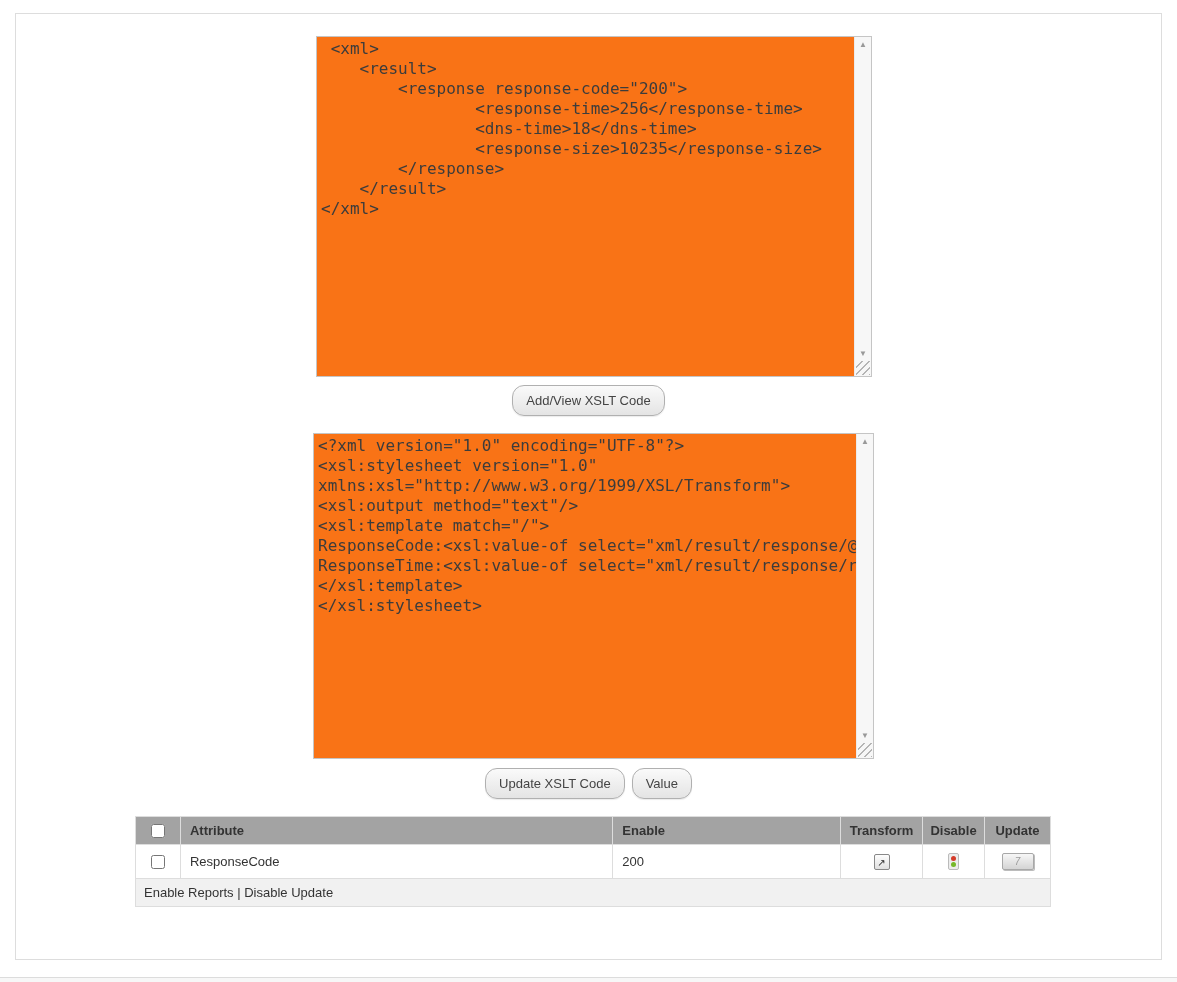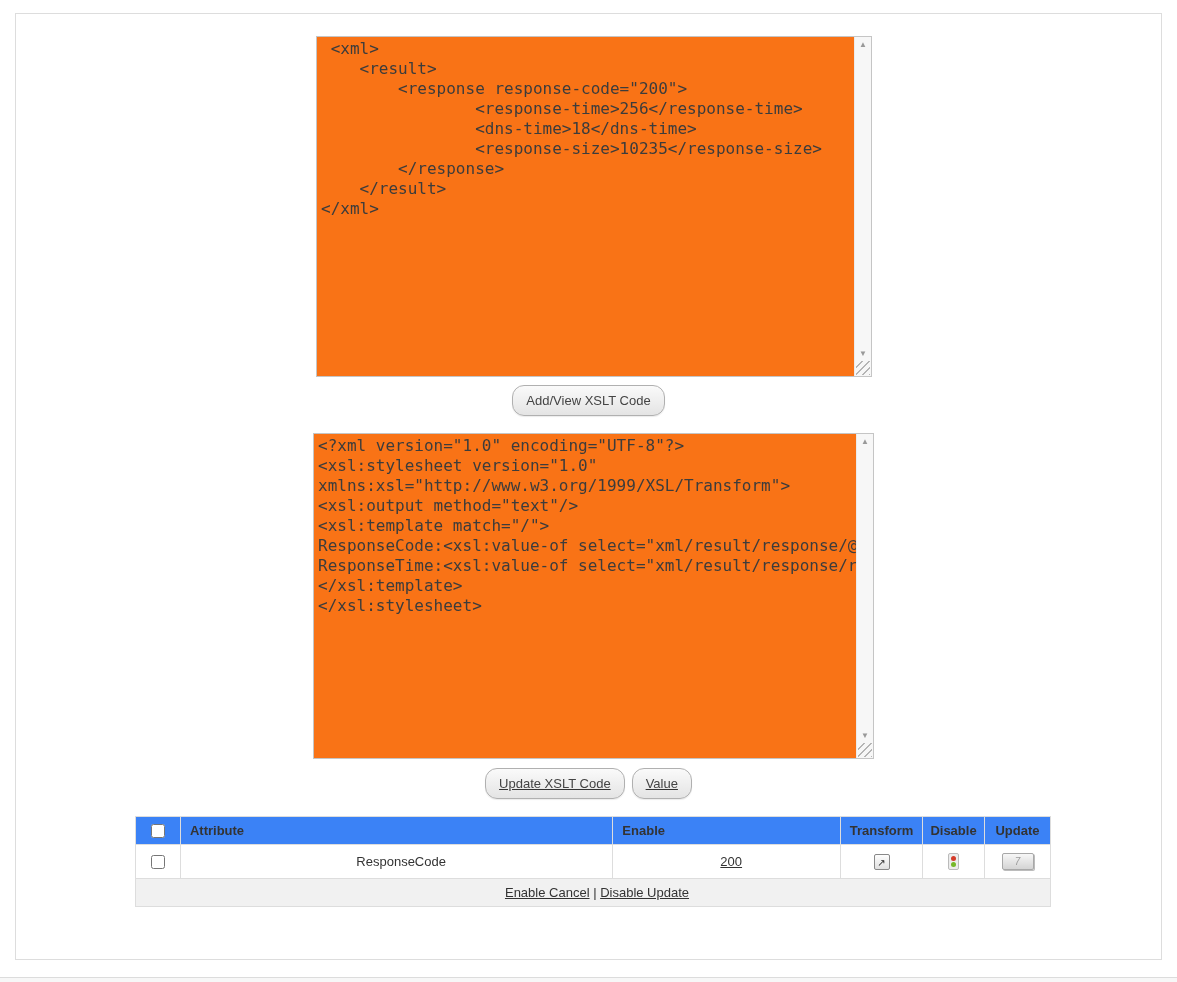--- a/index.html
+++ b/index.html
@@ -37,47 +37,47 @@
   .sb-arrow.down { bottom:16px; }
   .resize-grip {
     position:absolute; right:1px; bottom:1px; width:14px; height:14px;
     background:#f7f7f7;
     background-image:repeating-linear-gradient(135deg, transparent 0 4px, #b5b5b5 4px 5px);
   }
 
   
   .btn-row { position:absolute; left:0; width:100%; display:flex; justify-content:center; gap:7px; }
   #add-btn-row    { top:371px; }
-  #update-btn-row { top:754px;text-decoration:underline; }
+  #update-btn-row { top:754px; }
   .btn {
     font-family:"Liberation Sans", sans-serif; font-size:13px; color:#444;
     padding:7px 13px; cursor:pointer;
     background:linear-gradient(#fafafa,#e4e4e4);
     border:1px solid #b0b0b0; border-radius:12px;
     box-shadow:0 1px 1px rgba(0,0,0,0.08);
   }
 
   
   table.attr-table {
     position:absolute; left:119px; top:802px; width:916px;
     border-collapse:collapse; font-size:13px; color:#333;
     border:1px solid #ccc;
   }
-  .attr-table th, .attr-table td { border:1px solid #ddd;text-align:center; }
+  .attr-table th, .attr-table td { border:1px solid #ddd; }
   .attr-table thead th {
-    background:#3b82f6; height:28px; font-weight:bold; text-align:left;
+    background:#a3a3a3; height:28px; font-weight:bold; text-align:left;
     padding-left:9px; white-space:nowrap;margin-left:40px;
   }
   .attr-table thead th.center, .attr-table td.center { text-align:center; padding-left:0; }
   .attr-table tbody td { height:34px; background:#fff; padding-left:9px; }
   .attr-table td.col-check, .attr-table th.col-check { text-align:center; padding-left:0; }
   .attr-table tfoot td { background:#f1f1f1; height:28px; padding-left:8px; }
   .attr-table input[type=checkbox] { width:14px; height:14px; vertical-align:middle; }
 
-  a.tbl-link { color:#333; text-decoration:underline; cursor:pointer; }
+  a.tbl-link { color:#333; cursor:pointer; }
 
   .threshold-btn {
     display:inline-block; width:16px; height:16px; line-height:15px;
     background:linear-gradient(#fdfdfd,#e0e0e0);
     border:1px solid #888; border-radius:2px;
     font-size:10px; color:#222; text-align:center; cursor:pointer;
   }
   .traffic-light {
     display:inline-block; position:relative; width:11px; height:17px;
     background:#ececec; border:1px solid #bbb; border-radius:2px;
@@ -187,21 +187,21 @@
           </span>
         </td>
         <td class="center">
           <button class="history-btn">7</button>
         </td>
       </tr>
     </tbody>
     <tfoot>
       <tr>
         <td colspan="6">
-          <a class="tbl-link">Enable Cancel</a><span> | </span><a class="tbl-link">Disable Update</a>
+          <a class="tbl-link">Enable Reports</a><span> | </span><a class="tbl-link">Disable Update</a>
         </td>
       </tr>
     </tfoot>
   </table>
 
 </div>
 
 <div class="page-bottom-divider"></div>
 
 </body></html>

